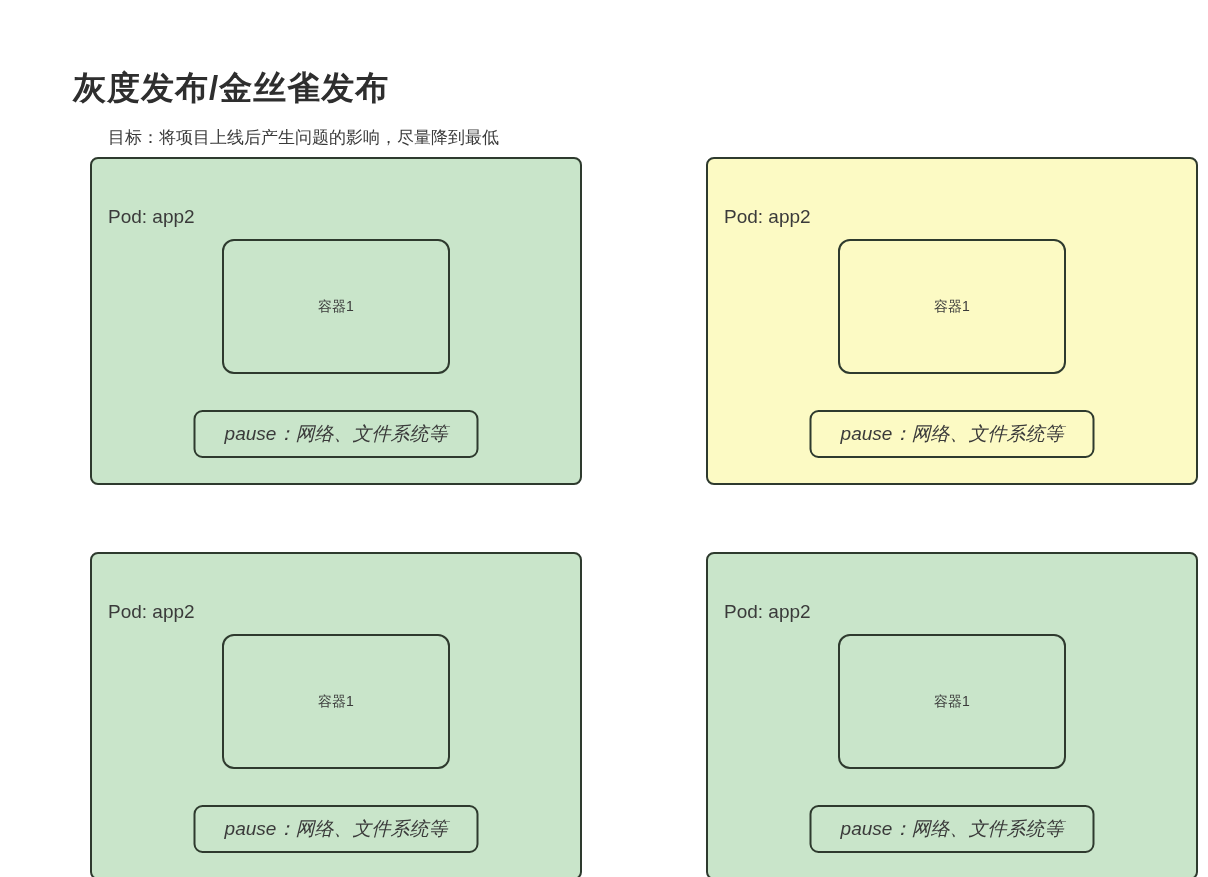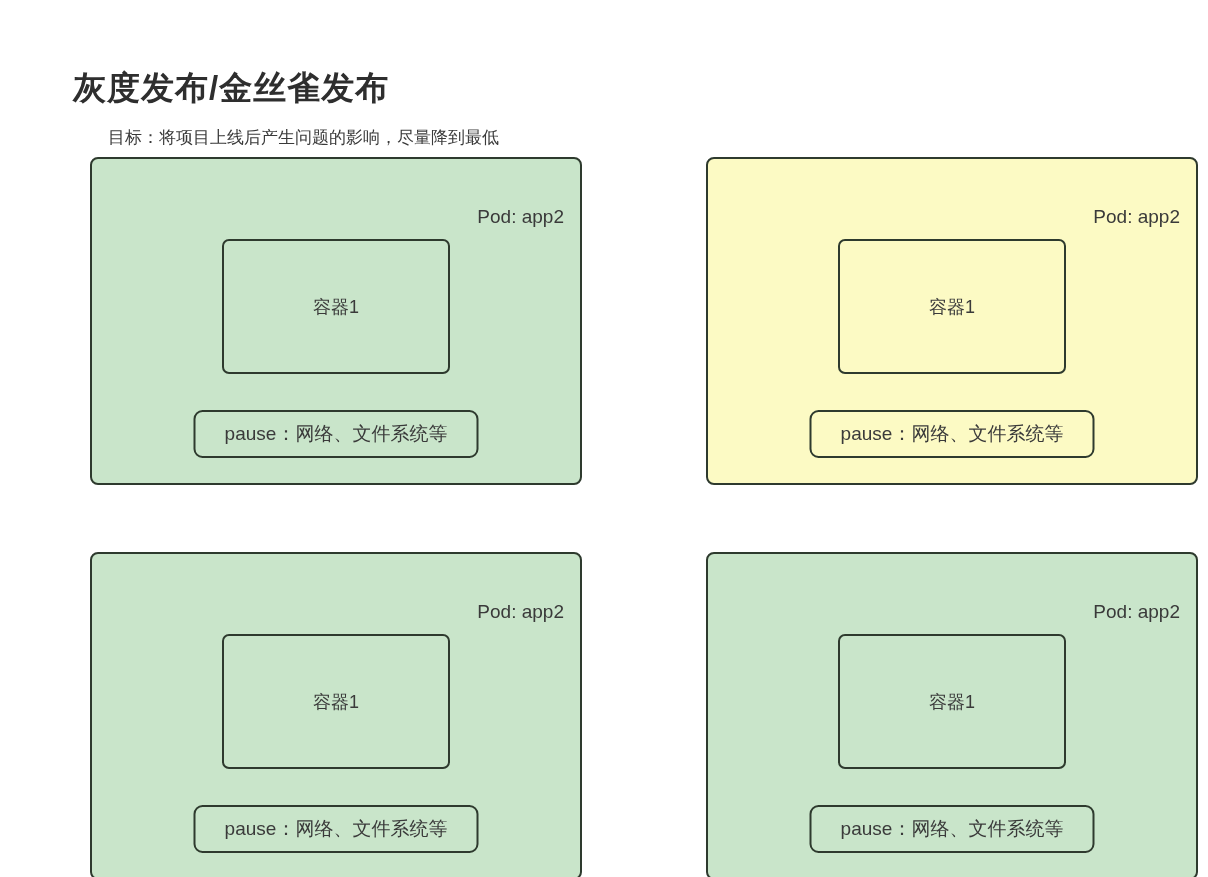--- a/index.html
+++ b/index.html
@@ -41,54 +41,55 @@
   }
   .pod.tl { left: 58px;  top: 125px; }
   .pod.tr { left: 674px; top: 125px; }
   .pod.bl { left: 58px;  top: 520px; }
   .pod.br { left: 674px; top: 520px; }
   .pod-title {
     position: absolute;
     top: 31px;
     left: 0;
     width: 100%;
-    text-align: right;
+    text-align: left;
     font-size: 19px;
     color: #3a3a3a;
   }
   .container-box {
     position: absolute;
     top: 80px;
     left: 50%;
     transform: translateX(-50%);
     width: 228px;
     height: 135px;
     border: 2.5px solid #2e3a2e;
-    border-radius: 7px;
+    border-radius: 12px;
     display: flex;
     align-items: center;
     justify-content: center;
-    font-size: 18px;
+    font-size: 14px;
     color: #3a3a3a;
   }
   .pause-box {
     position: absolute;
     top: 251px;
     left: 50%;
     transform: translateX(-50%);
     width: 285px;
     height: 48px;
     border: 2.5px solid #2e3a2e;
     border-radius: 9px;
     display: flex;
     align-items: center;
     justify-content: center;
     font-size: 19px;
     color: #3a3a3a;
     white-space: nowrap;
+    font-style: italic;
   }
 </style>
 </head>
 <body>
 
 <div class="page">
 
   <h1 class="page-title">灰度发布/金丝雀发布</h1>
   <div class="page-subtitle">目标：将项目上线后产生问题的影响，尽量降到最低</div>
 

